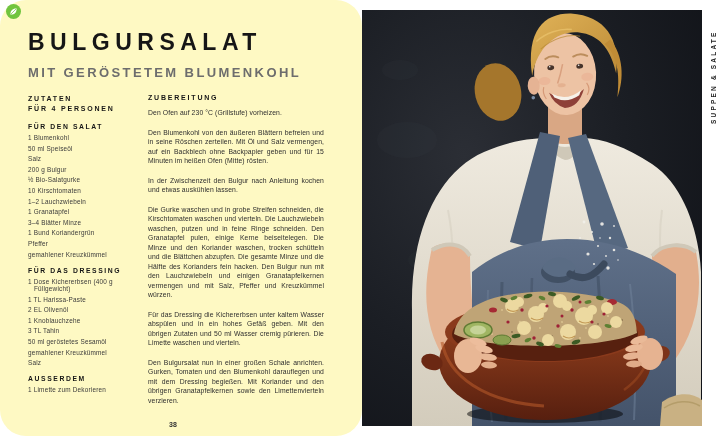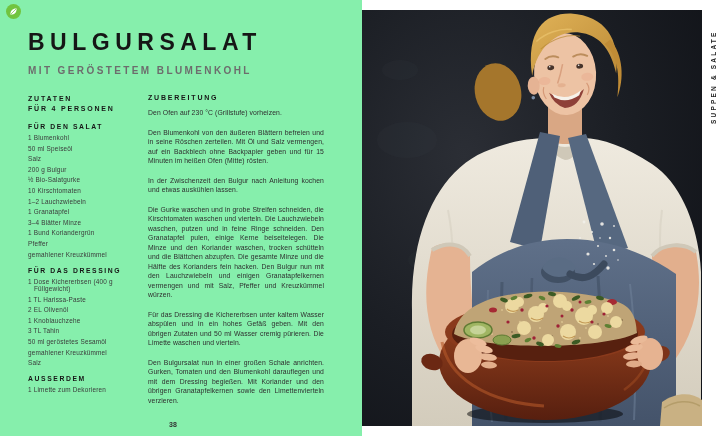--- a/index.html
+++ b/index.html
@@ -1,28 +1,28 @@
 <!DOCTYPE html>
 <html><head>
 <meta charset="utf-8">
 <style>
   html,body{margin:0;padding:0;}
   body{
     width:720px;height:436px;position:relative;background:#ffffff;
     font-family:"Liberation Sans", sans-serif;color:#1c1c1c;overflow:hidden;
     -webkit-font-smoothing:antialiased;
   }
-  .left-page{position:absolute;left:0;top:0;width:362px;height:436px;background:#86efac;}
+  .left-page{position:absolute;left:0;top:0;width:362px;height:436px;background:#fef9c3;border-radius:26px;}
   .leaf-badge{position:absolute;left:6px;top:4px;width:15px;height:15px;}
   .title{
     position:absolute;left:28px;top:31px;font-size:23px;font-weight:bold;
     letter-spacing:5.5px;color:#161616;line-height:1;white-space:nowrap;
   }
   .subtitle{
-    position:absolute;left:28px;top:65px;font-size:10px;font-weight:bold;
+    position:absolute;left:28px;top:65px;font-size:13px;font-weight:bold;
     letter-spacing:2.4px;color:#6d6d6d;white-space:nowrap;
   }
   .ing-col{position:absolute;left:28px;top:94px;width:116px;}
   .zutaten-head{font-size:7px;font-weight:bold;letter-spacing:1.8px;line-height:9.5px;color:#161616;}
   .ing-sections{margin-top:10px;}
   .ing-header{font-size:6.8px;font-weight:bold;letter-spacing:1.6px;color:#161616;margin:9px 0 4px 0;}
   .ing-sections .ing-header:first-child{margin-top:0;}
   .ing-item{
     font-size:6.4px;color:#3a3a3a;line-height:7.2px;margin-bottom:3.4px;
     padding-left:6px;text-indent:-6px;letter-spacing:.2px;

